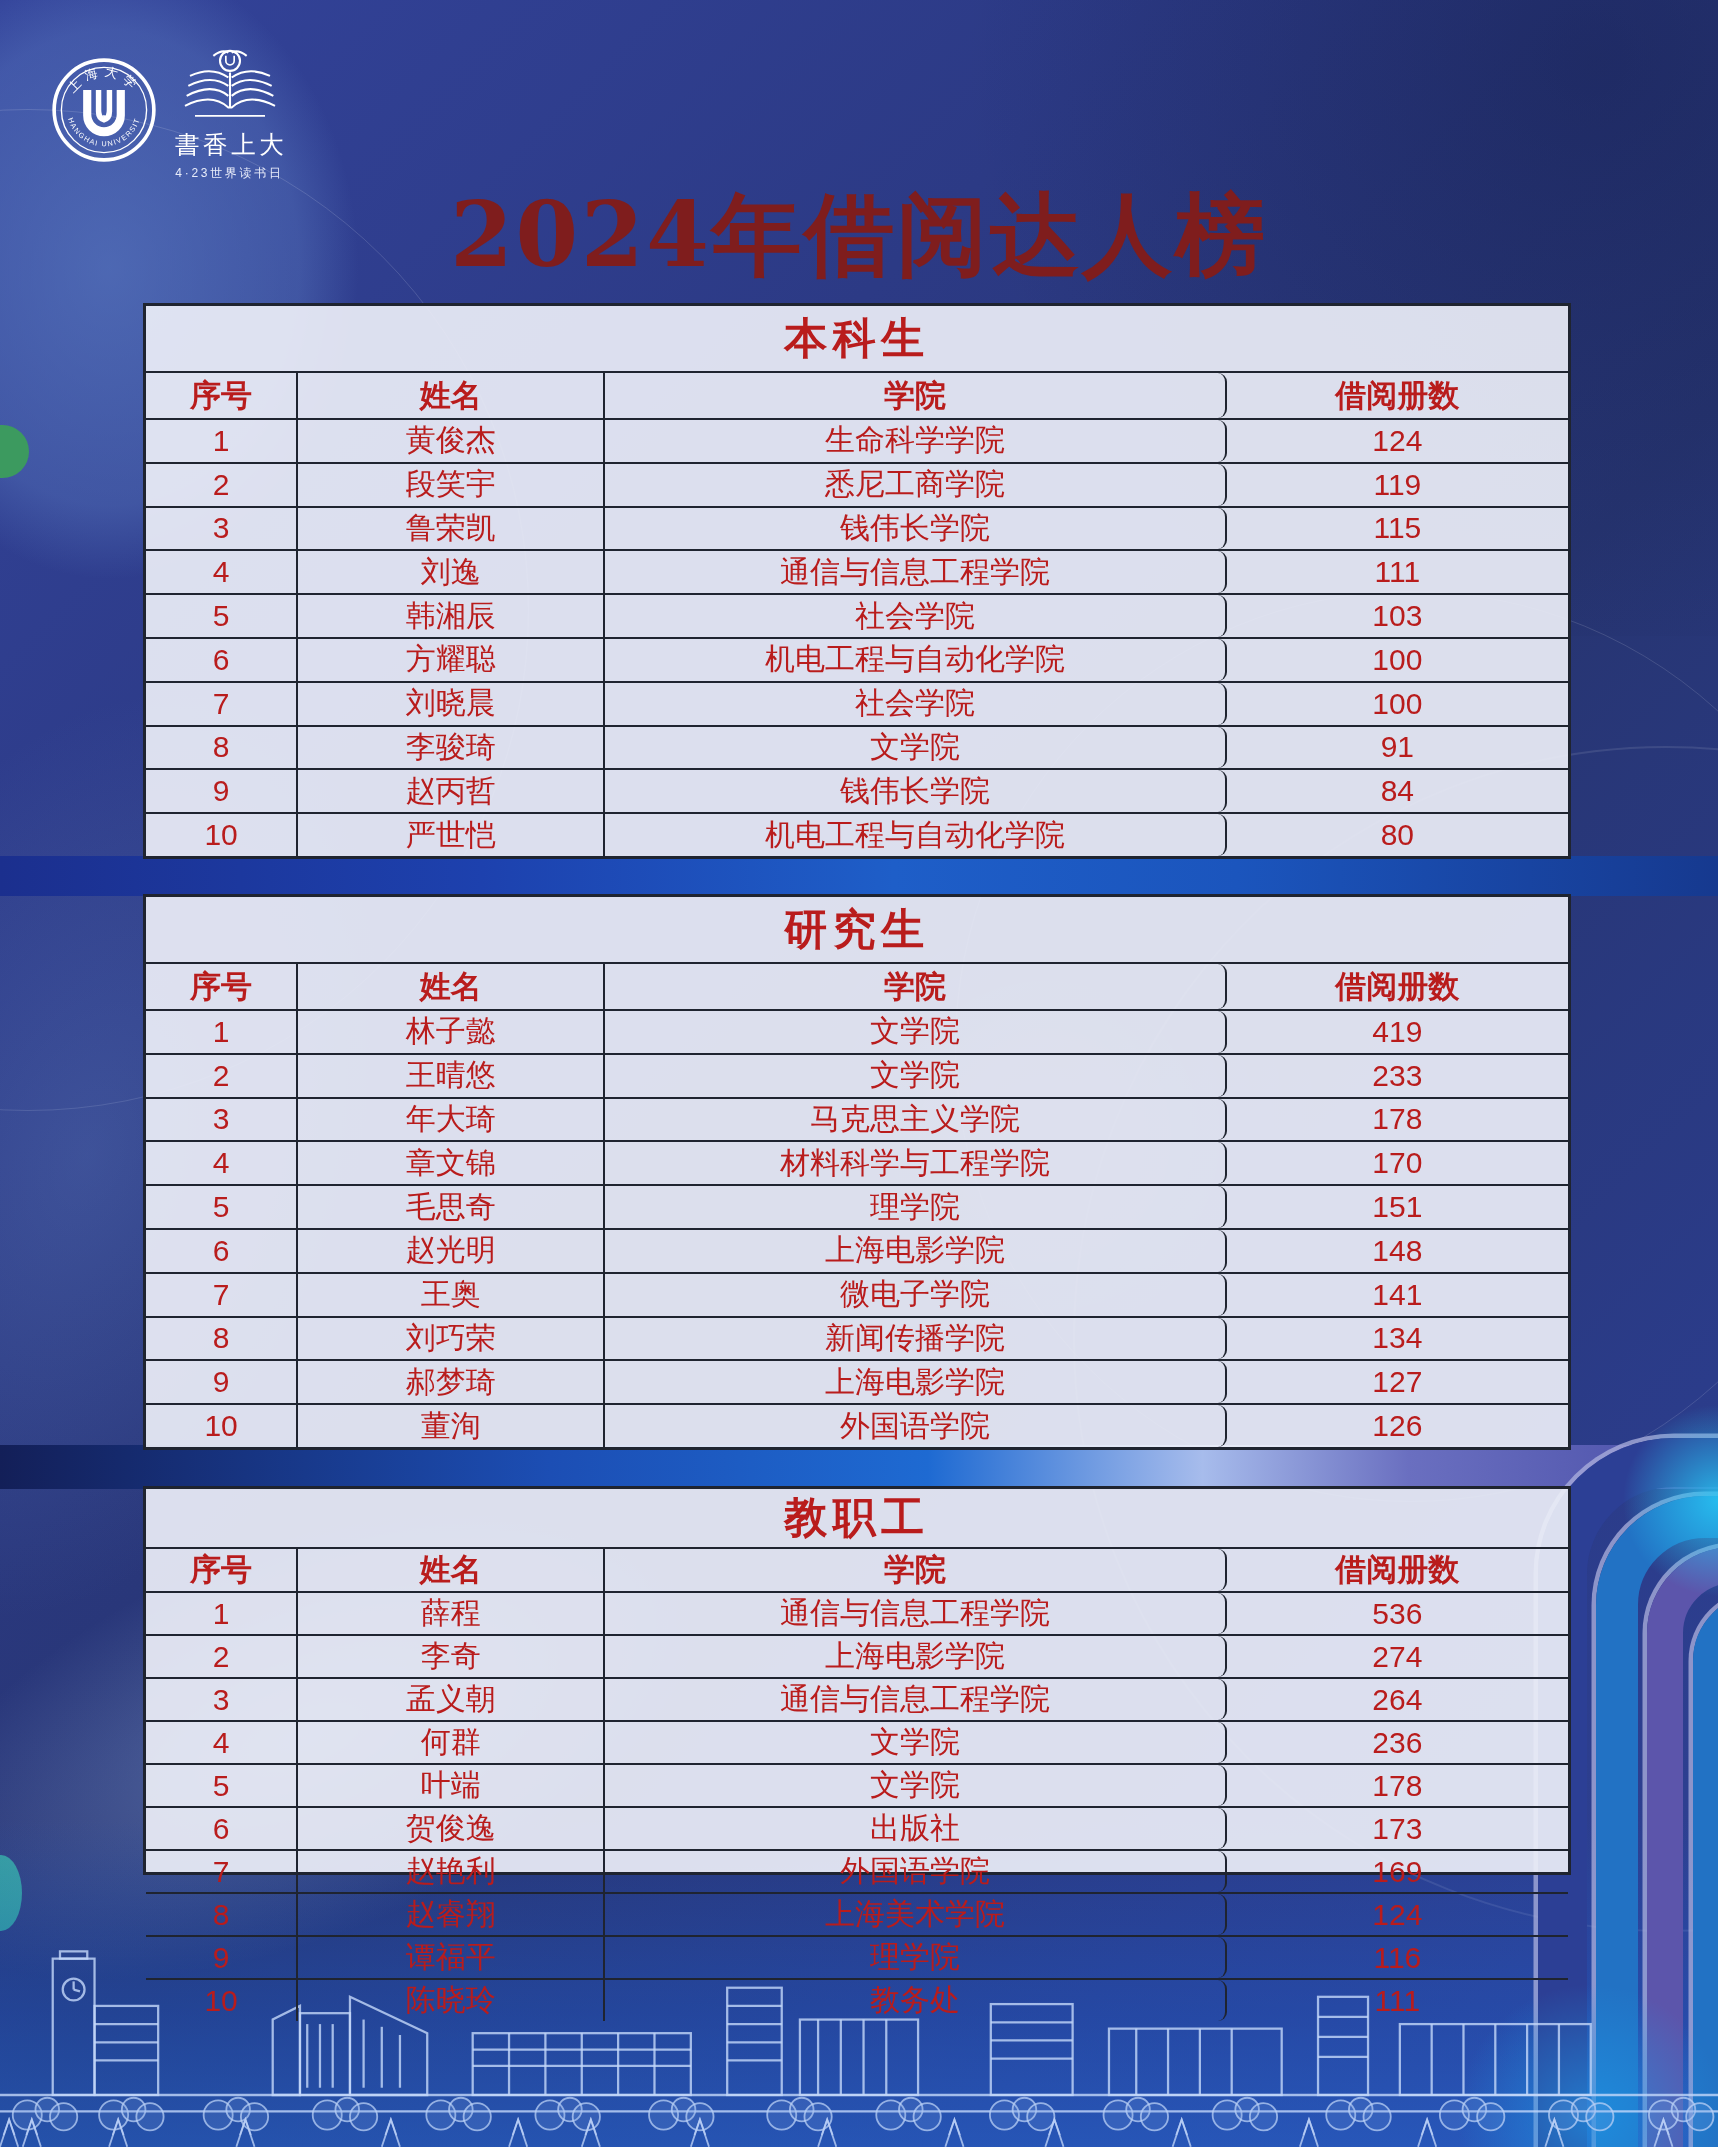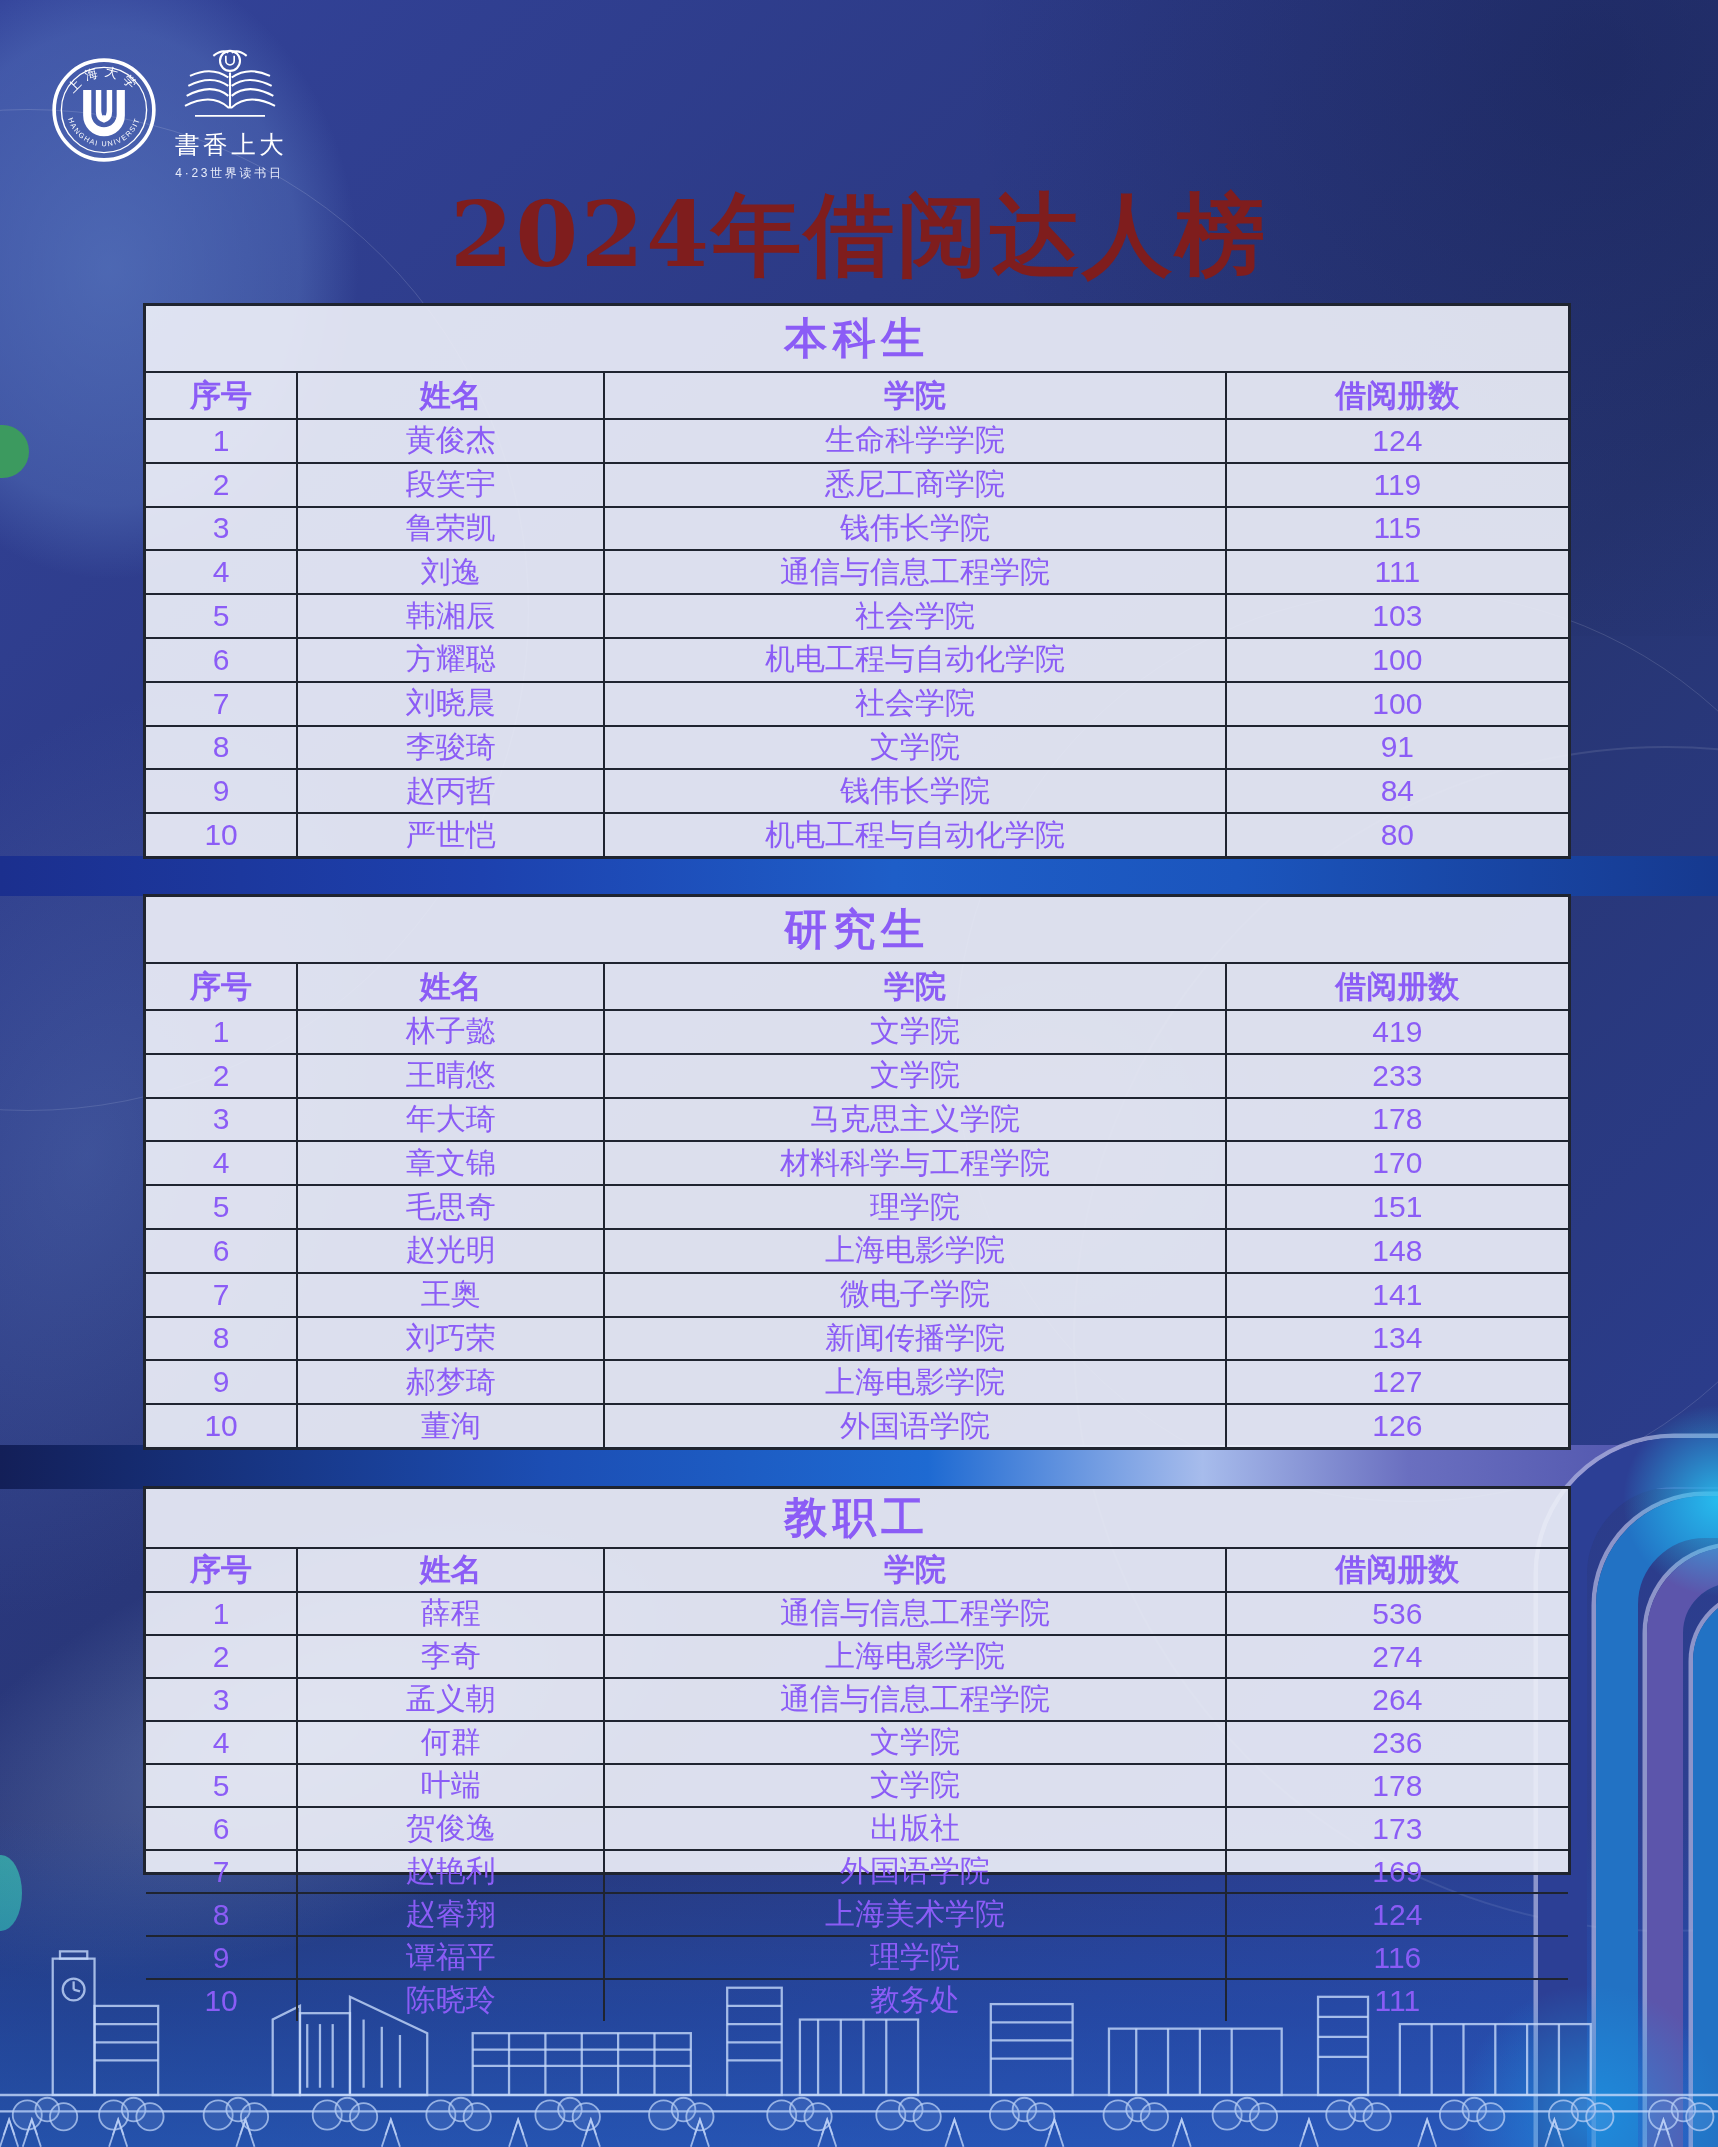--- a/index.html
+++ b/index.html
@@ -51,30 +51,30 @@
   
   .seal{position:absolute;left:36px;top:42px;width:136px;height:136px;}
   .booklogo{position:absolute;left:175px;top:47px;width:109px;text-align:center;color:#fff;}
   .booklogo .glyph{width:100px;height:76px;margin:0 auto;}
   .booklogo .name{font-family:"DejaVu Serif","Liberation Serif",serif;font-size:24.5px;letter-spacing:3.6px;margin-top:1.8px;white-space:nowrap;}
   .booklogo .sub{font-size:12px;letter-spacing:2.7px;margin-top:4.5px;white-space:nowrap;color:#e8ecfa;}
   .page-title{position:absolute;left:0;top:175px;width:1718px;text-align:center;color:#7f1d1d;
     font-family:"DejaVu Serif","Liberation Serif",serif;font-weight:bold;font-size:90px;letter-spacing:2.7px;}
   
   .panel{position:absolute;left:143px;width:1428px;background:rgba(235,238,247,.92);
-    border:3.6px solid #1f2430;display:flex;flex-direction:column;box-sizing:border-box;color:#8b5cf6;}
+    border:3.6px solid #1f2430;display:flex;flex-direction:column;box-sizing:border-box;color:#b91c1c;}
   .panel-title{height:65px;display:flex;align-items:center;justify-content:center;
     font-weight:bold;font-size:43px;border-bottom:2.7px solid #1f2430;letter-spacing:5.5px;}
   .thead{height:45px;display:flex;border-bottom:2.7px solid #1f2430;font-weight:bold;font-size:31px;text-align:right;}
   .tbody{flex:1;display:flex;flex-direction:column;}
   .row{flex:1;display:flex;border-bottom:2.7px solid #1f2430;font-size:30px;}
   .row:last-child{border-bottom:none;}
   .cell{display:flex;align-items:center;justify-content:center;border-right:2.7px solid #1f2430;box-sizing:border-box;}
   .cell:last-child{border-right:none;}
-  .c0{width:10.7%;}.c1{width:21.6%;}.c2{width:43.7%;}.c3{flex:1;}
+  .c0{width:10.7%;}.c1{width:21.6%;}.c2{width:43.7%;border-radius:9px;}.c3{flex:1;}
   #panel-0{top:303px;height:556px;}
   #panel-1{top:894px;height:556px;}
   #panel-2{top:1486px;height:389px;}
 </style>
 </head>
 <body>
 
 <div class="deco blob-topleft"></div>
 <div class="deco arc-left"></div>
 <div class="deco wave-midleft"></div>

